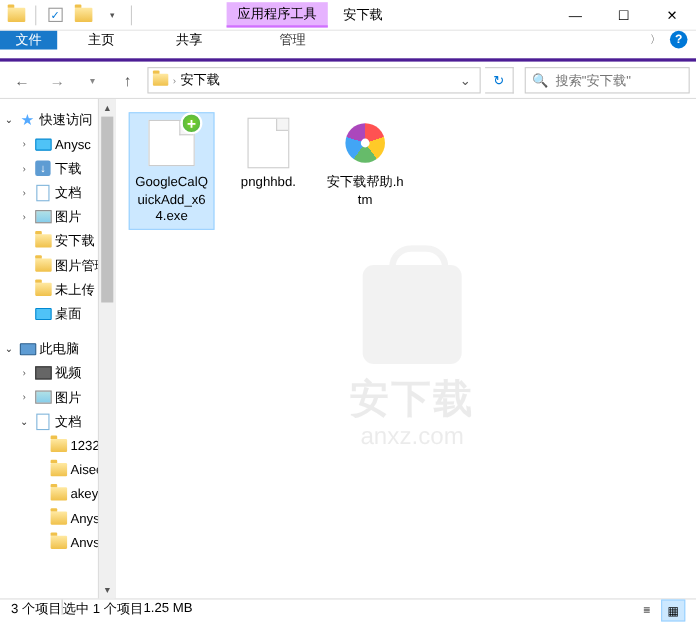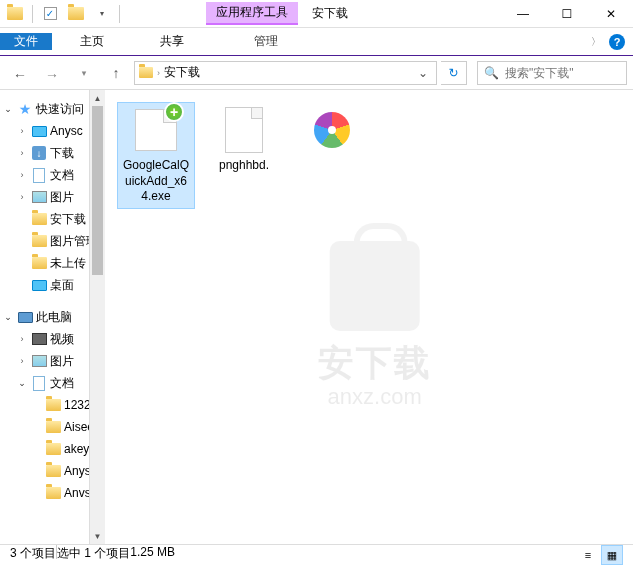--- a/index.html
+++ b/index.html
@@ -10,21 +10,21 @@
 .qat-icon { width: 22px; height: 22px; display: flex; align-items: center; justify-content: center; }
 .folder-mini { width: 16px; height: 13px; background: linear-gradient(#ffe9a2,#f0c14b); border-radius: 1px; position: relative; }
 .folder-mini::before { content:''; position:absolute; top:-3px; left:0; width:6px; height:3px; background:#f0c14b; border-radius:1px 1px 0 0;}
 .checkbox-mini { width: 13px; height: 13px; border: 1px solid #999; display:flex; align-items:center; justify-content:center; color:#0078d7; font-size:10px;}
 .qat-sep { width:1px; height:18px; background:#ccc; margin:0 2px;}
 .ribbon-context { background: #e6b3ff; border-bottom: 2px solid #d070ff; padding: 2px 10px; margin-left: 80px; font-size: 12px; }
 .title-text { padding: 0 14px; font-size: 12px; }
 .win-controls { margin-left: auto; display: flex; }
 .win-btn { width: 44px; height: 28px; display:flex; align-items:center; justify-content:center; font-size:12px; }
 
-.ribbon-tabs { height: 28px; display: flex; align-items: center; background: #fff; border-bottom: 1px solid #4c1d95; position:relative;}
+.ribbon-tabs { height: 28px; display: flex; align-items: flex-start; background: #fff; border-bottom: 3px solid #4c1d95; position:relative;}
 .file-tab { background: #1979ca; color: #fff; padding: 0 14px; display:flex; align-items:center; font-size:12px;}
 .tab { padding: 0 28px; display:flex; align-items:center; font-size:12px; }
 .tab-context { color:#333; }
 .ribbon-right { margin-left:auto; display:flex; align-items:center; gap:8px; padding-right:8px;}
 .chevron-up { font-size:10px; color:#555;}
 .help-icon { width:16px; height:16px; border-radius:50%; background:#0078d7; color:#fff; display:flex; align-items:center; justify-content:center; font-size:11px; font-weight:bold;}
 
 .toolbar { height: 34px; display:flex; align-items:center; border-bottom:1px solid #ddd; padding:0 6px; gap:4px;}
 .nav-btn { width:28px; height:28px; display:flex; align-items:center; justify-content:center; color:#888; font-size:14px;}
 .nav-btn.active { color:#555; }
@@ -294,20 +294,21 @@
             <div class="blank-thumb"></div>
           </div>
         <span>pnghhbd.</span>
       </div>
       <div class="file-item">
         <div class="file-thumb">
             <div class="htm-thumb">
               <div class="htm-pinwheel"></div>
             </div>
           </div>
+        <span>安下载帮助.htm</span>
       </div>
     </div>
   </div>
 
   <div class="scrollbar-v" style="position:absolute;left:89px;top:0;bottom:0">
     <div class="sb-btn">▲</div>
     <div class="sb-track">
         <div class="sb-thumb"></div>
       </div>
     <div class="sb-btn">▼</div>

